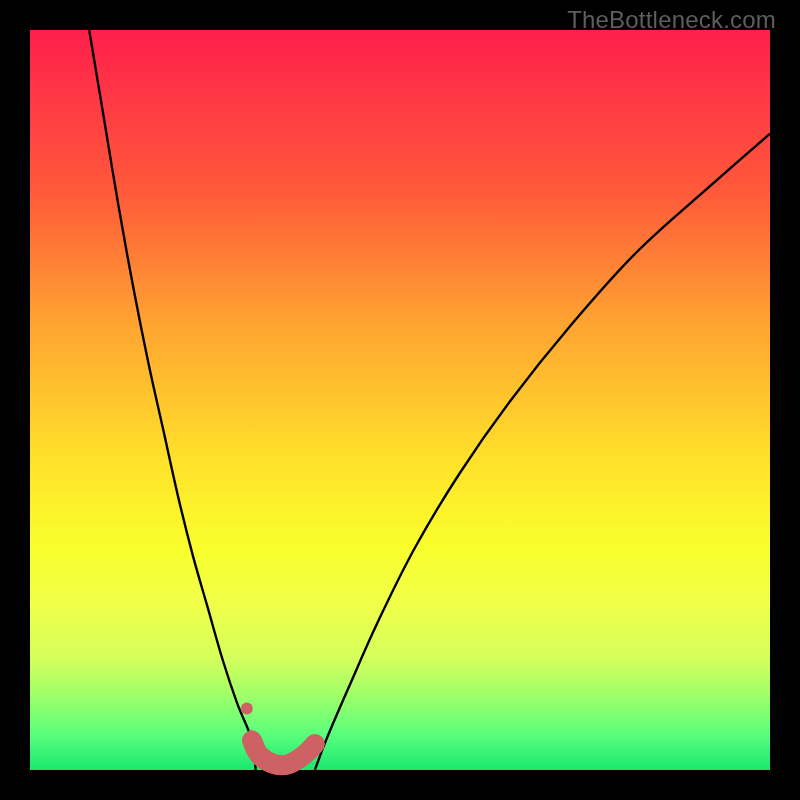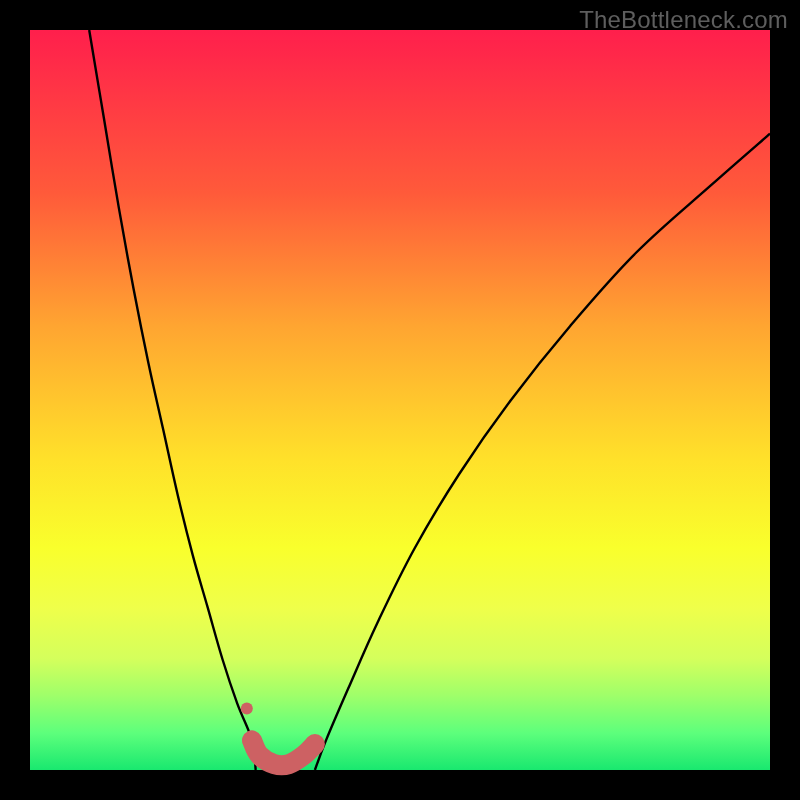--- a/index.html
+++ b/index.html
@@ -33,21 +33,21 @@
       #efff4a 78%,
       #d4ff5c 85%,
       #9eff6a 90%,
       #5dff7c 95%,
       #19e86f 100%
     );
   }
   .brand {
     position: absolute;
     top: 6px;
-    right: 12px;
+    right: 24px;
     color: #5e5e5e;
     font-size: 24px;
     font-weight: 500;
     letter-spacing: 0.2px;
     z-index: 5;
   }
   svg.curves {
     position: absolute;
     left: 0;
     top: 0;

